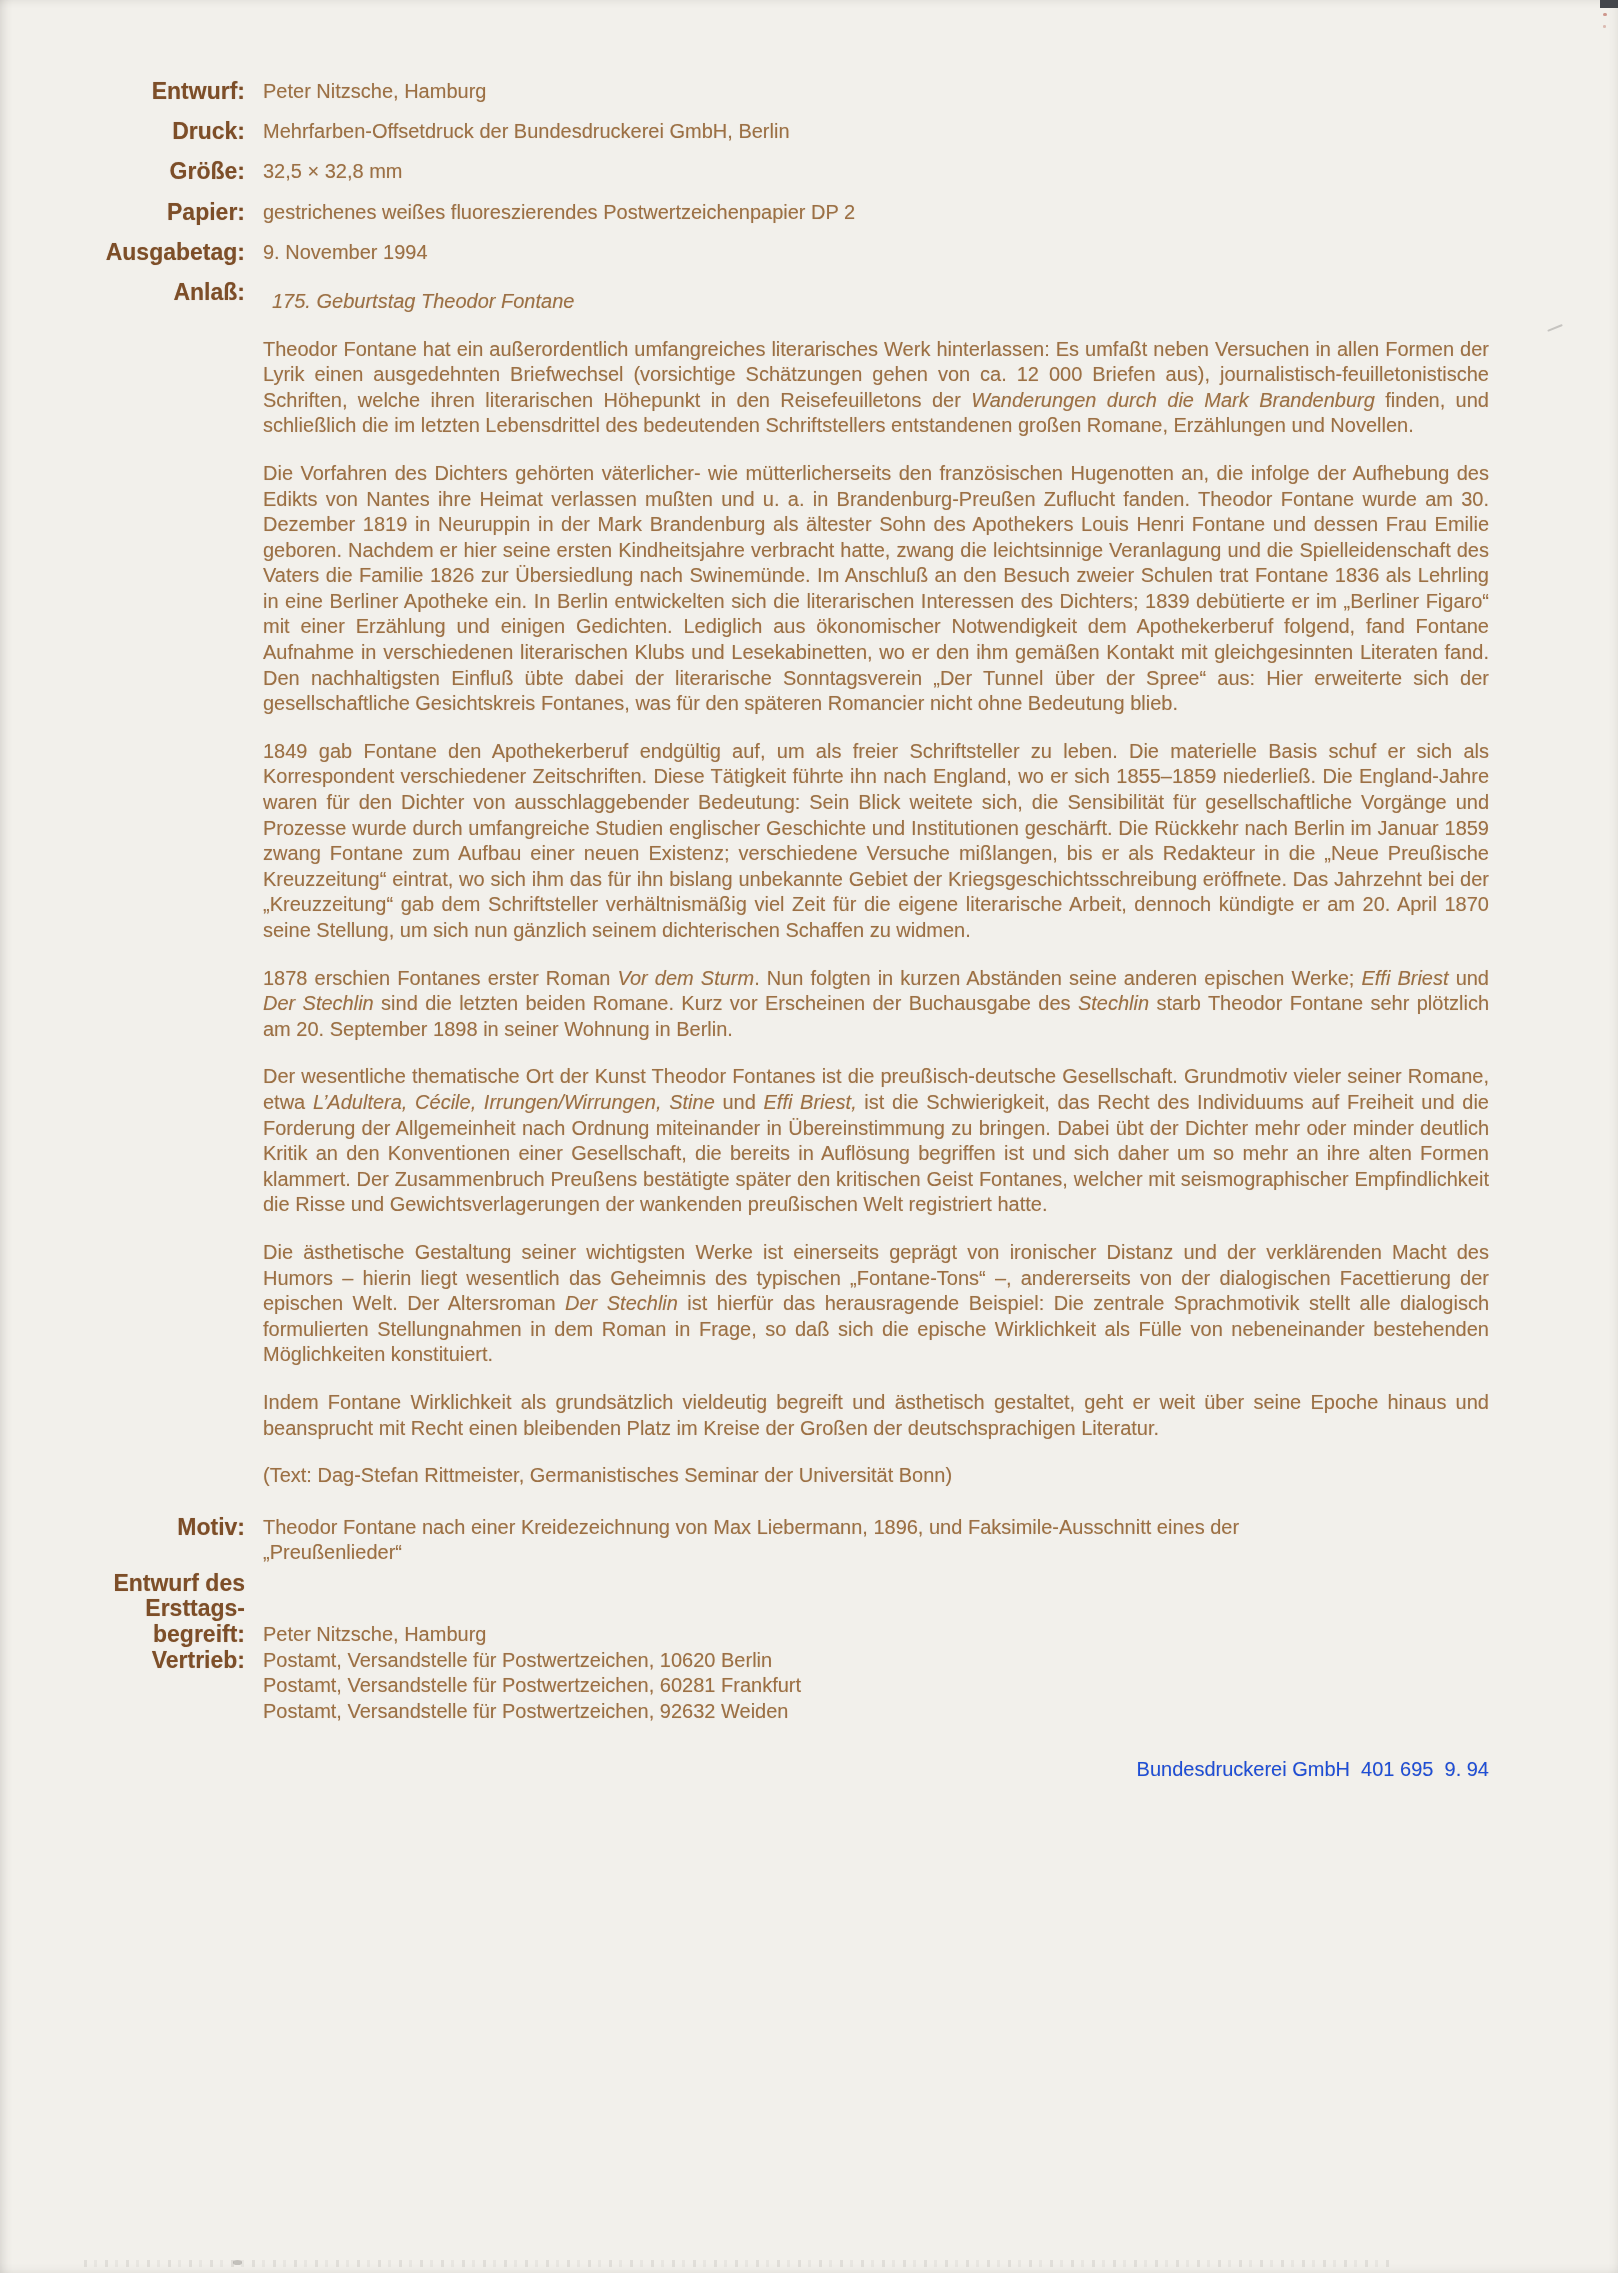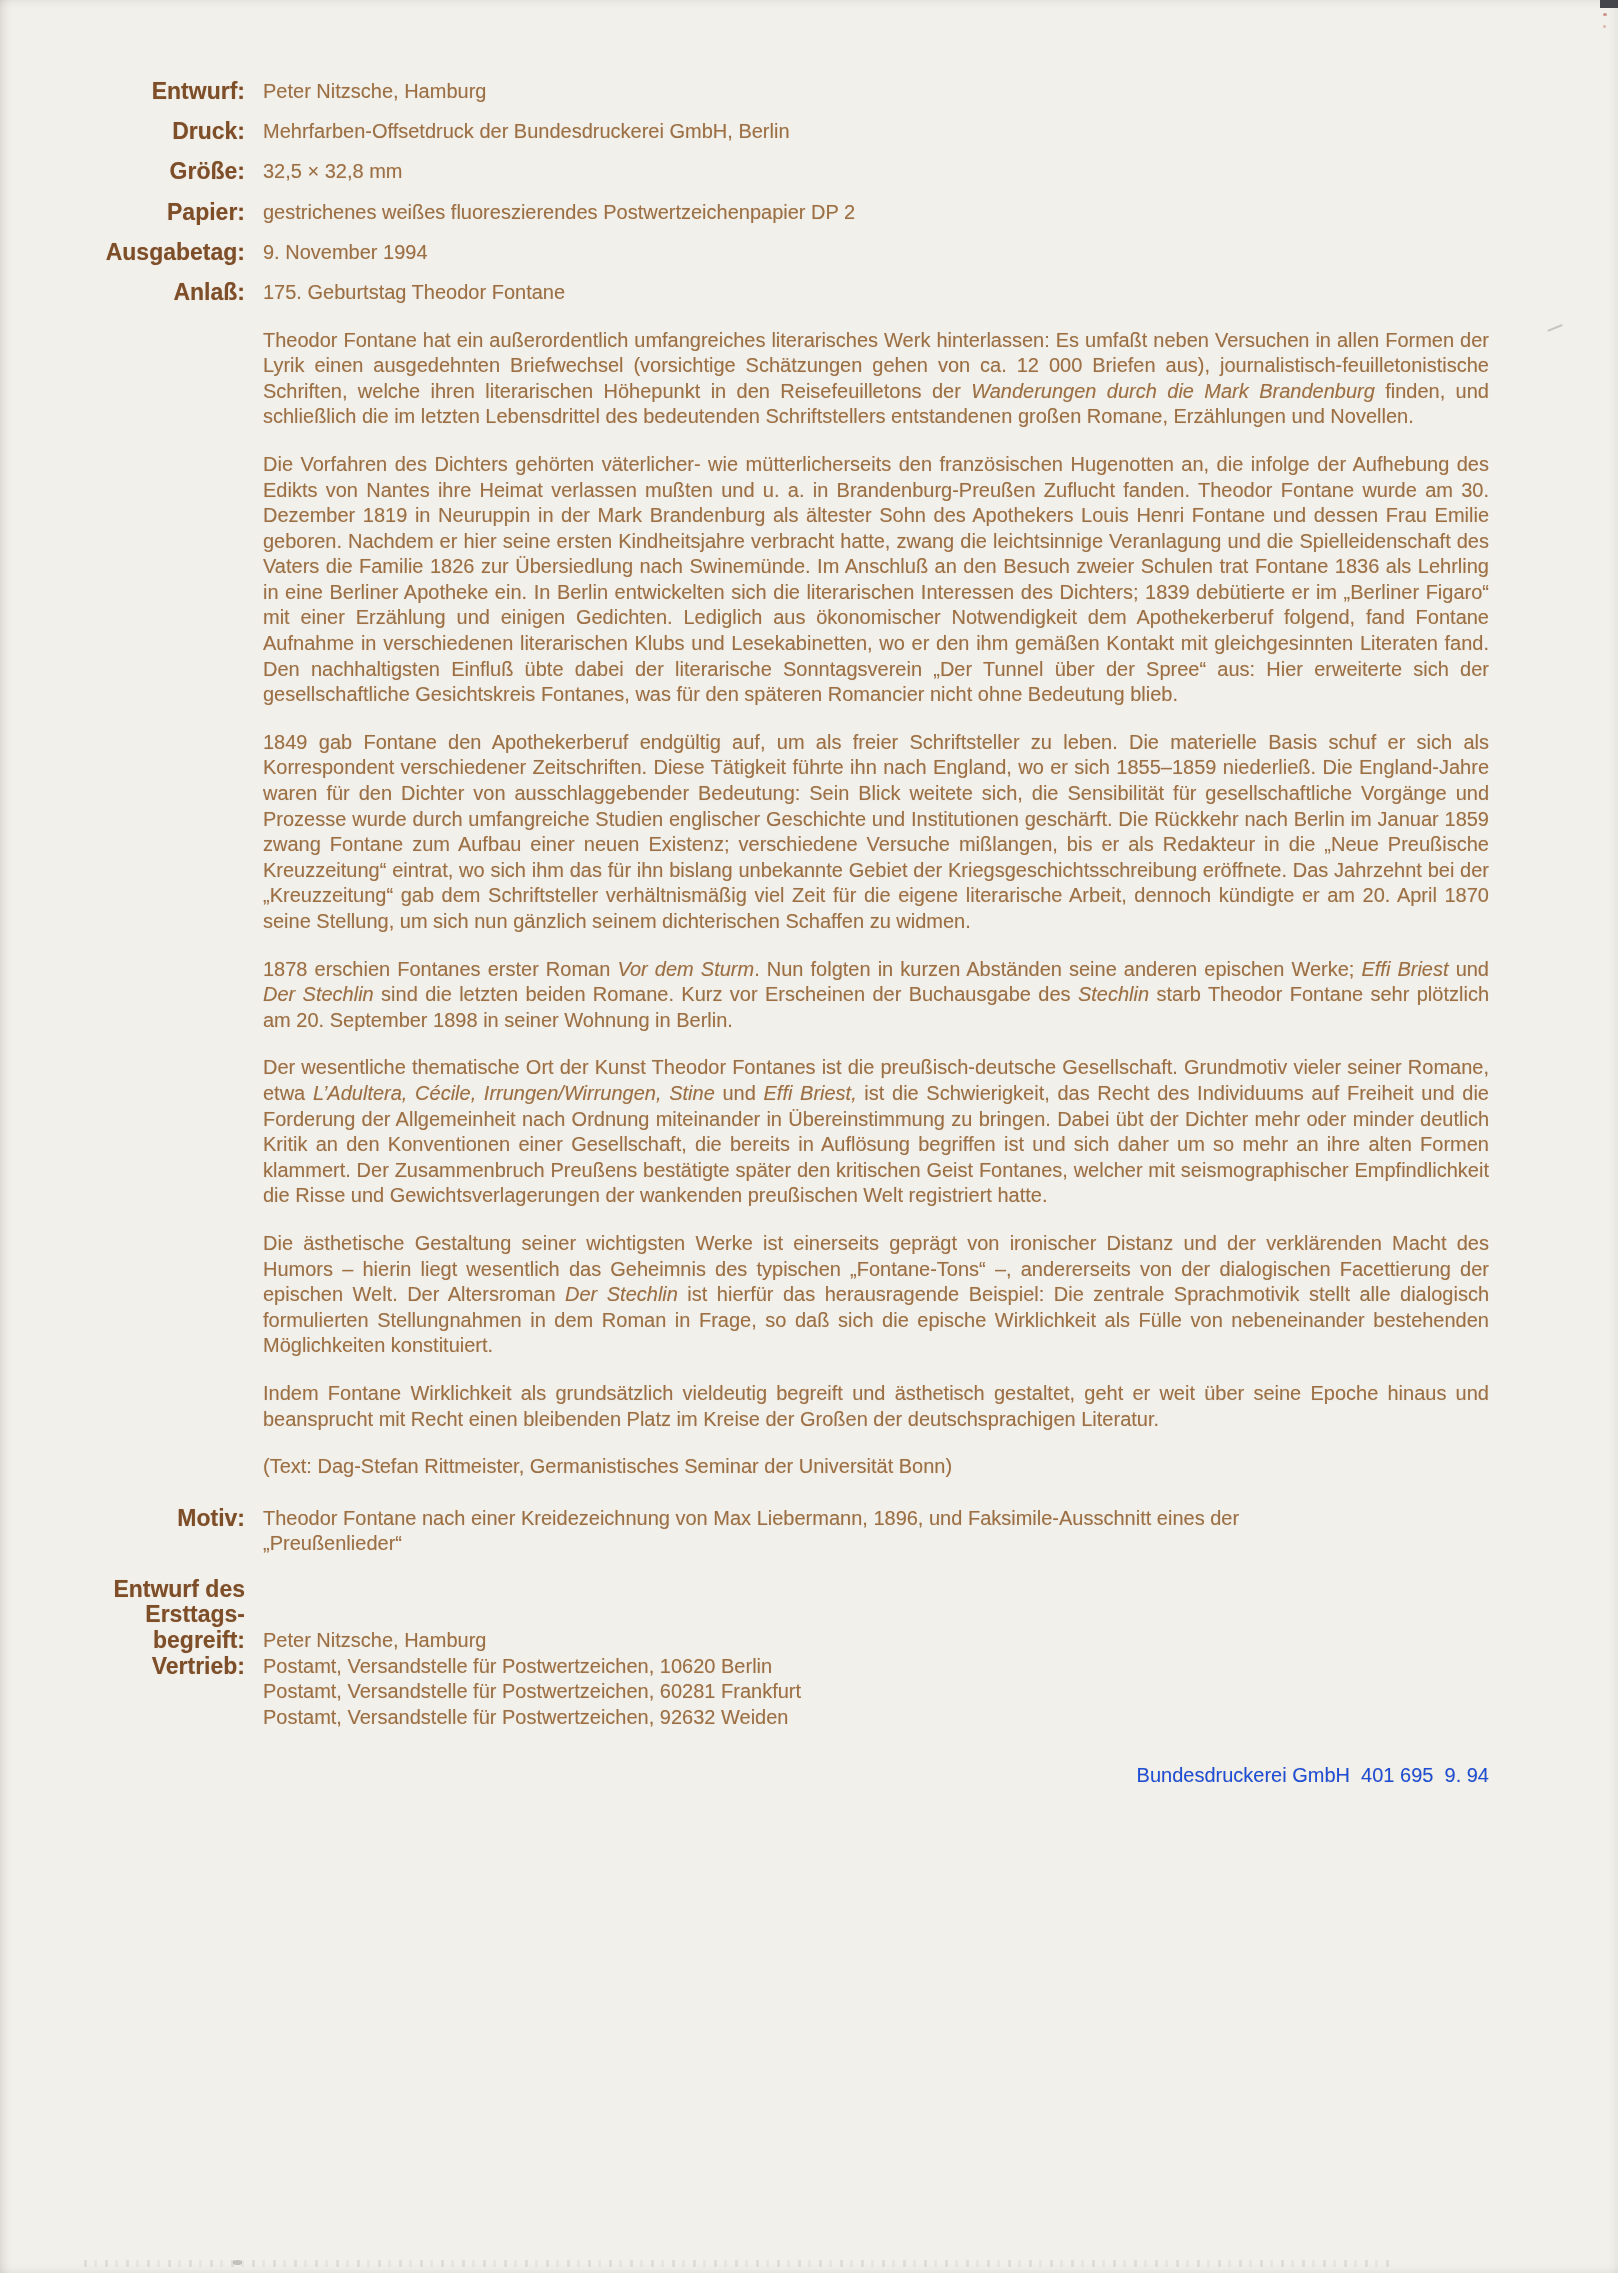--- a/index.html
+++ b/index.html
@@ -34,31 +34,31 @@
     font-size: 23px;
     line-height: 25.6px;
     text-shadow: 0 0 0.9px rgba(110,65,25,.35);
   }
   .value, .body-text p, .credit, .imprint, .anlass-title {
     font-size: 20px;
     line-height: 25.6px;
     text-shadow: 0 0 0.9px rgba(140,95,50,.30);
   }
   .info .row { margin-bottom: 14.6px; }
-  .anlass-title { margin: 0; }
+  .anlass-title { margin: 9px; font-style: italic; }
   .body-text p {
     margin: 22px 0 0 0;
     text-align: justify;
     hyphens: auto;
     -webkit-hyphens: auto;
   }
   .body-text .it { font-style: italic; }
   .credit { margin: 22px 0 0 0; }
   .motiv-row { margin-top: 26px; }
-  .stamp-row { margin-top: 20px; }
+  .stamp-row { margin-top: 5px; }
   .stamp-row .value { display: flex; flex-direction: column; justify-content: flex-end; }
   .publisher-row { margin-top: 66px; }
   .dist-lines div { line-height: 25.6px; }
   .imprint {
     margin-top: 33px;
     text-align: right;
     white-space: pre;
     color: #1d4ed8;
   }
   

